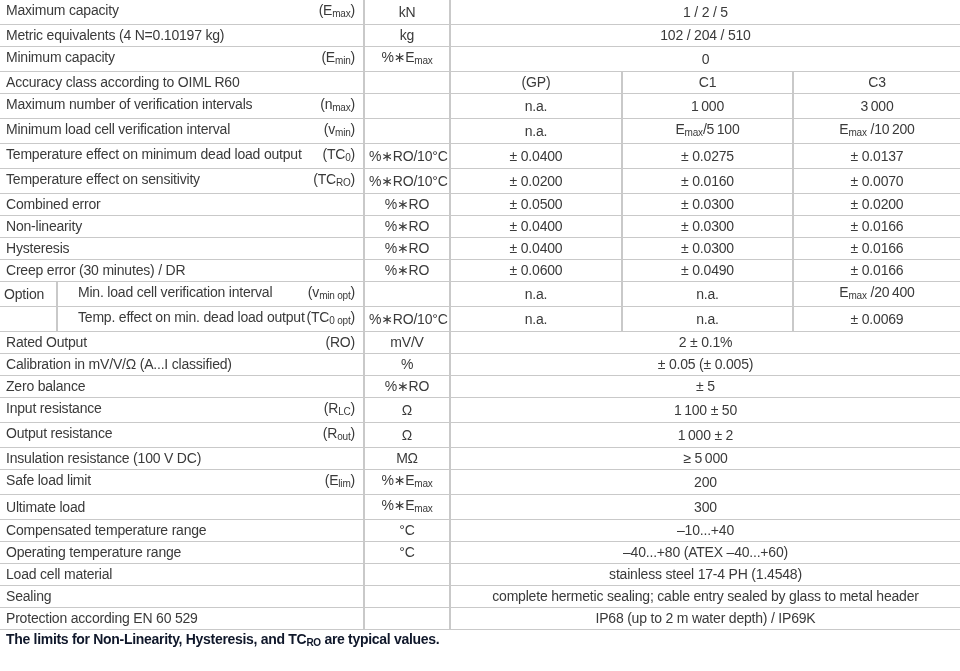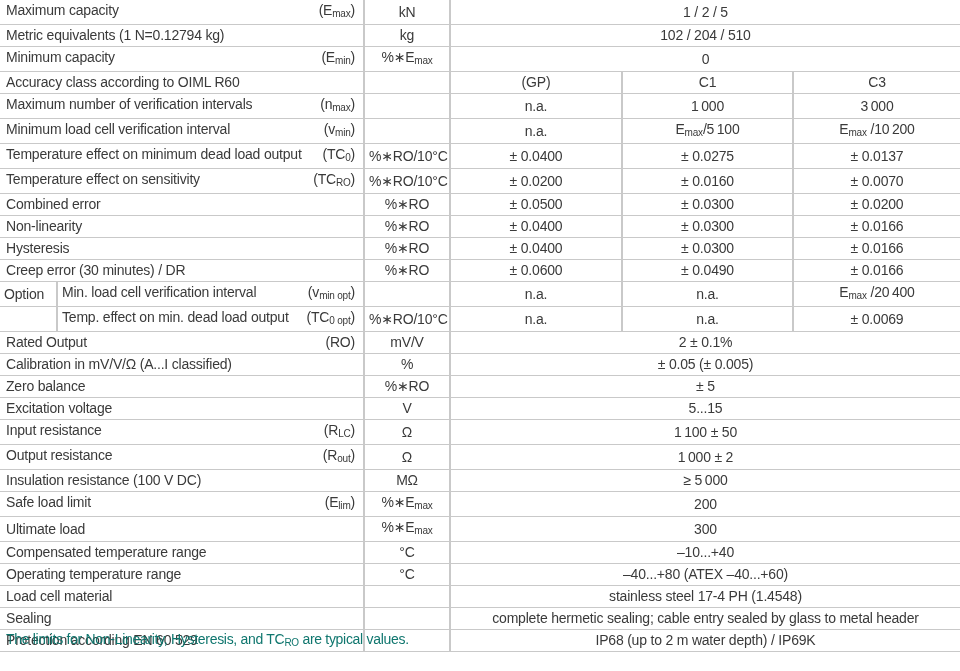--- a/index.html
+++ b/index.html
@@ -25,27 +25,28 @@
     overflow: hidden;
     line-height: 21px;
     letter-spacing: -0.2px;
   }
   #spec tr:first-child td { border-top: none; }
   #spec td.lbl { border-left: none; padding-left: 6px; }
   #spec td.lbl .sym { float: right; padding-right: 4px; }
   #spec td.unit, #spec td.val { text-align: center; }
   #spec td.opt { border-left: none; }
   #spec td.opt-empty { border-left: none; border-top: none; }
-  #spec td.sublbl { border-left: 2px solid #c9c9c9; padding-left: 4px; }
+  #spec td.sublbl { border-left: 2px solid #c9c9c9; padding-left: 20px; }
   #spec td.sublbl .sym { float: right; padding-right: 4px; }
   sub.s { font-size: 10px; vertical-align: -2px; }
   .notes {
     position: absolute; left: 6px; top: 630px;
-    font-size: 14px; line-height: 18px; color: #0f766e;
+    font-size: 14px; line-height: 18px; color: #0f172a;
     letter-spacing: -0.3px;
+    font-weight: bold;
   }
 </style>
 </head>
 <body>
 
 <table id="spec">
   <colgroup>
     <col style="width:57px">
       <col style="width:307px">
       <col style="width:86px">
@@ -55,21 +56,21 @@
   </colgroup>
   <tbody>
 
     <tr>
       <td class="lbl" colspan="2"><span>Maximum capacity</span><span class="sym"><span>(E</span><sub class="s">max</sub><span>)</span></span></td>
       <td class="unit">kN</td>
       <td class="val" colspan="3">1 / 2 / 5</td>
     </tr>
 
     <tr>
-      <td class="lbl" colspan="2"><span>Metric equivalents (1 N=0.12794 kg)</span></td>
+      <td class="lbl" colspan="2"><span>Metric equivalents (4 N=0.10197 kg)</span></td>
       <td class="unit">kg</td>
       <td class="val" colspan="3">102 / 204 / 510</td>
     </tr>
 
     <tr>
       <td class="lbl" colspan="2"><span>Minimum capacity</span><span class="sym"><span>(E</span><sub class="s">min</sub><span>)</span></span></td>
       <td class="unit"><span>%∗E</span><sub class="s">max</sub></td>
       <td class="val" colspan="3">0</td>
     </tr>
 
@@ -174,25 +175,20 @@
       <td class="unit">%</td>
       <td class="val" colspan="3">± 0.05 (± 0.005)</td>
     </tr>
 
     <tr>
       <td class="lbl" colspan="2"><span>Zero balance</span></td>
       <td class="unit">%∗RO</td>
       <td class="val" colspan="3">± 5</td>
     </tr>
 
-    <tr>
-      <td class="lbl" colspan="2"><span>Excitation voltage</span></td>
-      <td class="unit">V</td>
-      <td class="val" colspan="3">5...15</td>
-    </tr>
 
     <tr>
       <td class="lbl" colspan="2"><span>Input resistance</span><span class="sym"><span>(R</span><sub class="s">LC</sub><span>)</span></span></td>
       <td class="unit">Ω</td>
       <td class="val" colspan="3">1 100 ± 50</td>
     </tr>
 
     <tr>
       <td class="lbl" colspan="2"><span>Output resistance</span><span class="sym"><span>(R</span><sub class="s">out</sub><span>)</span></span></td>
       <td class="unit">Ω</td>

